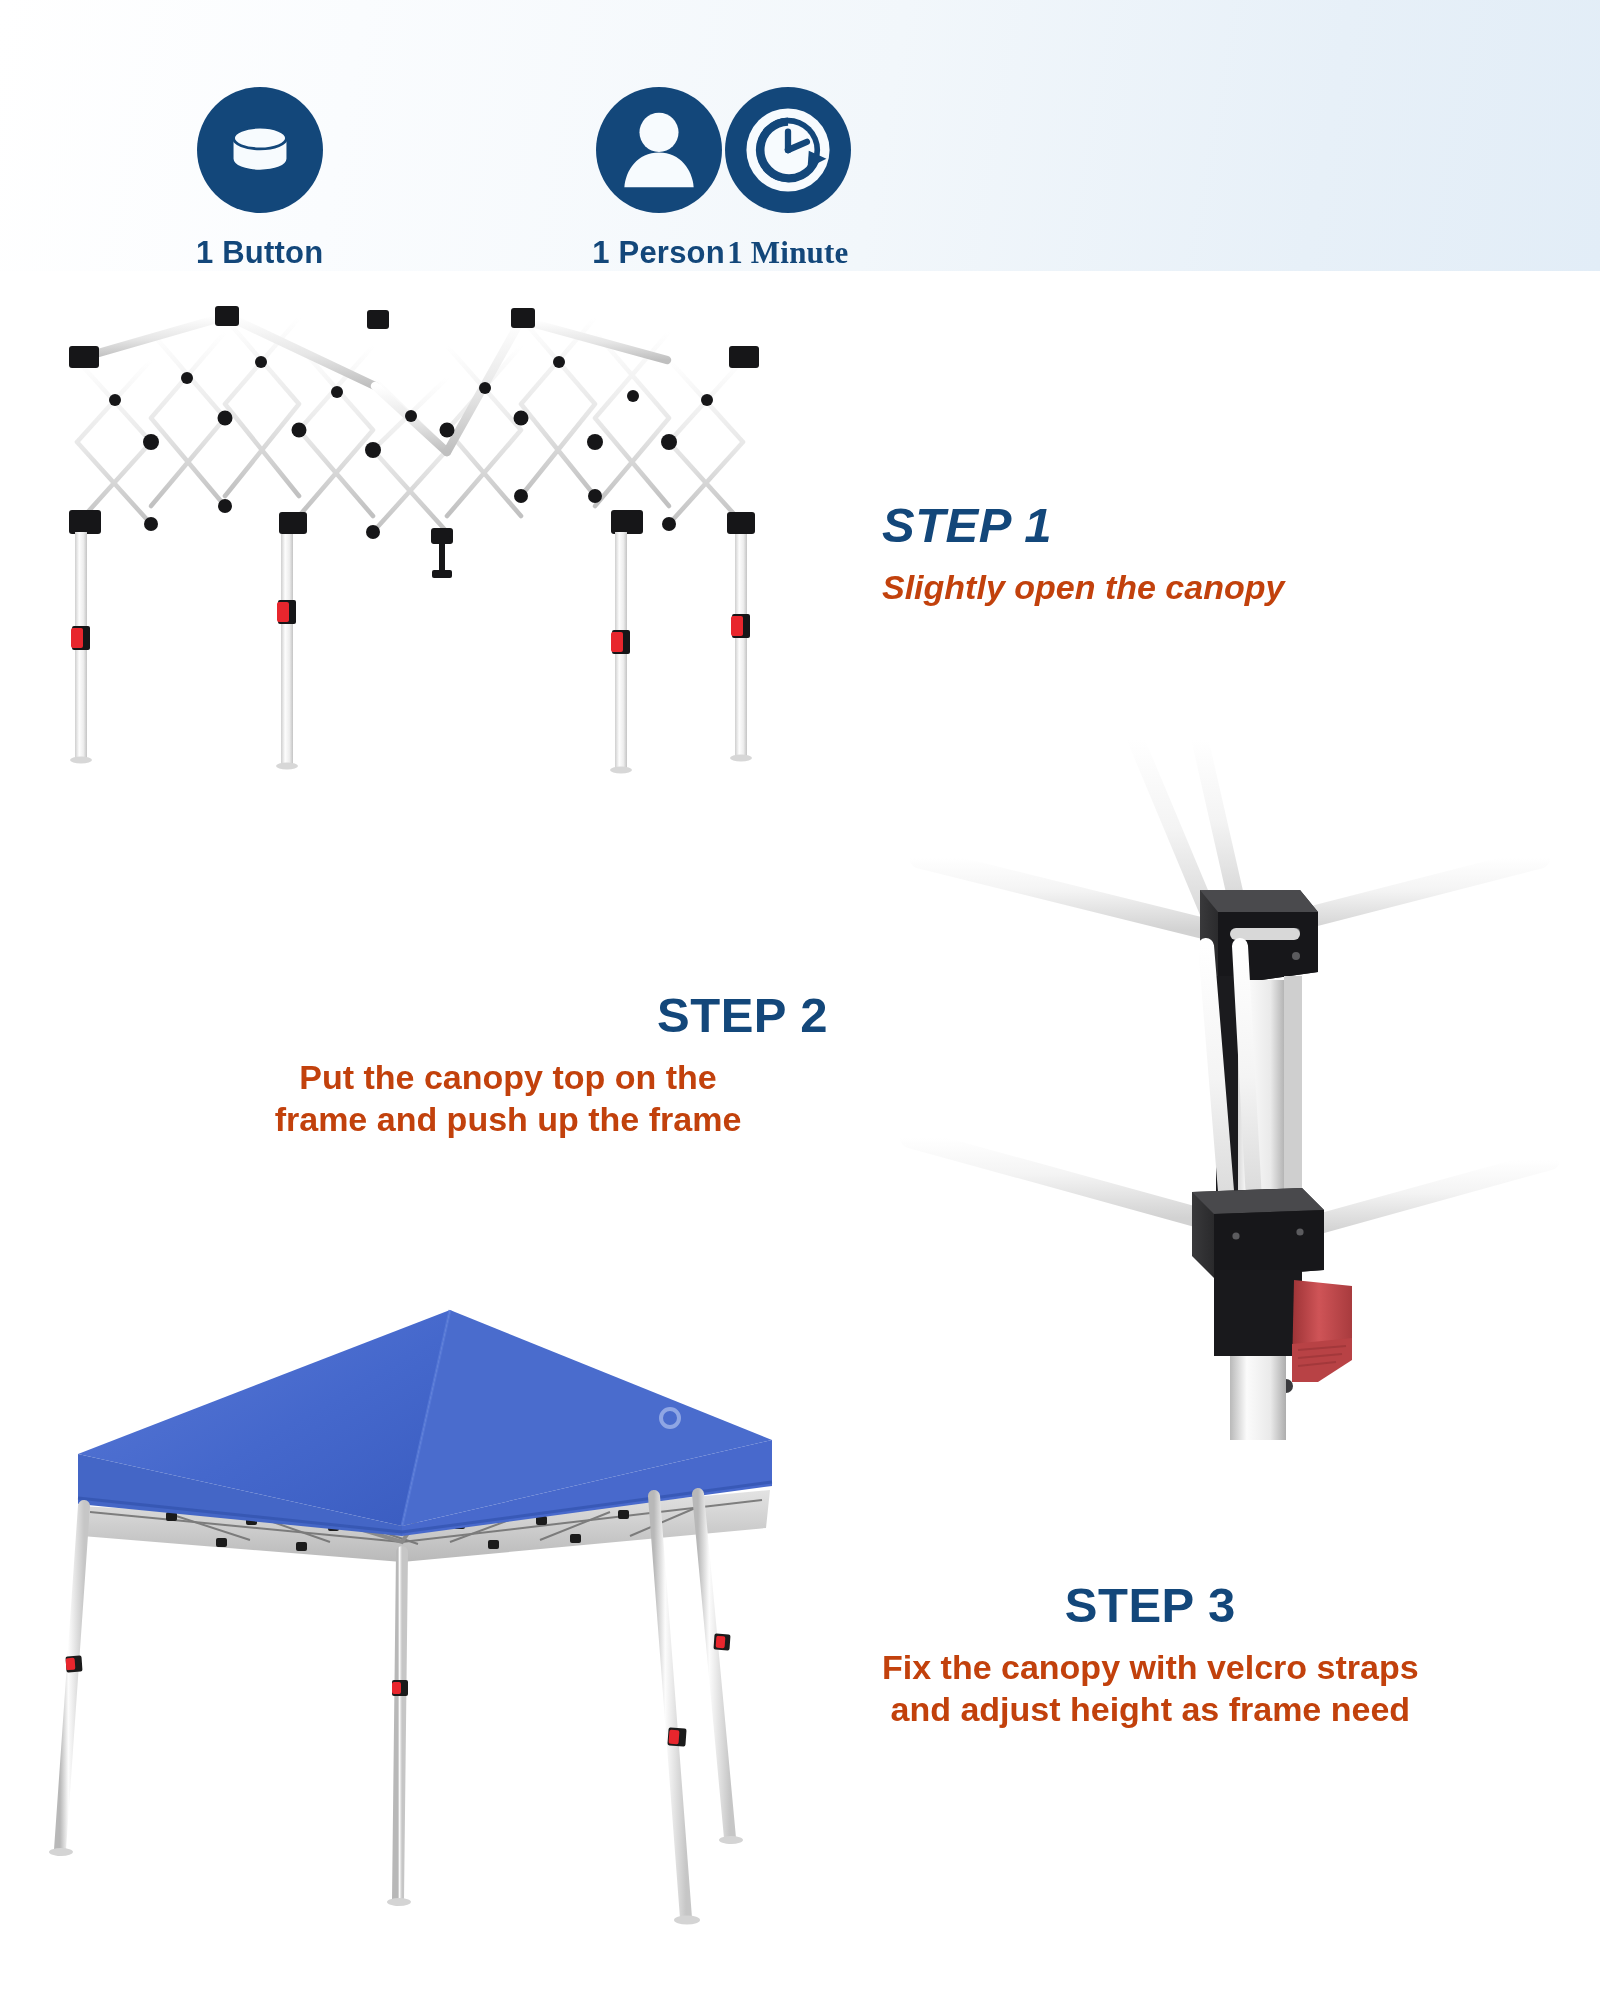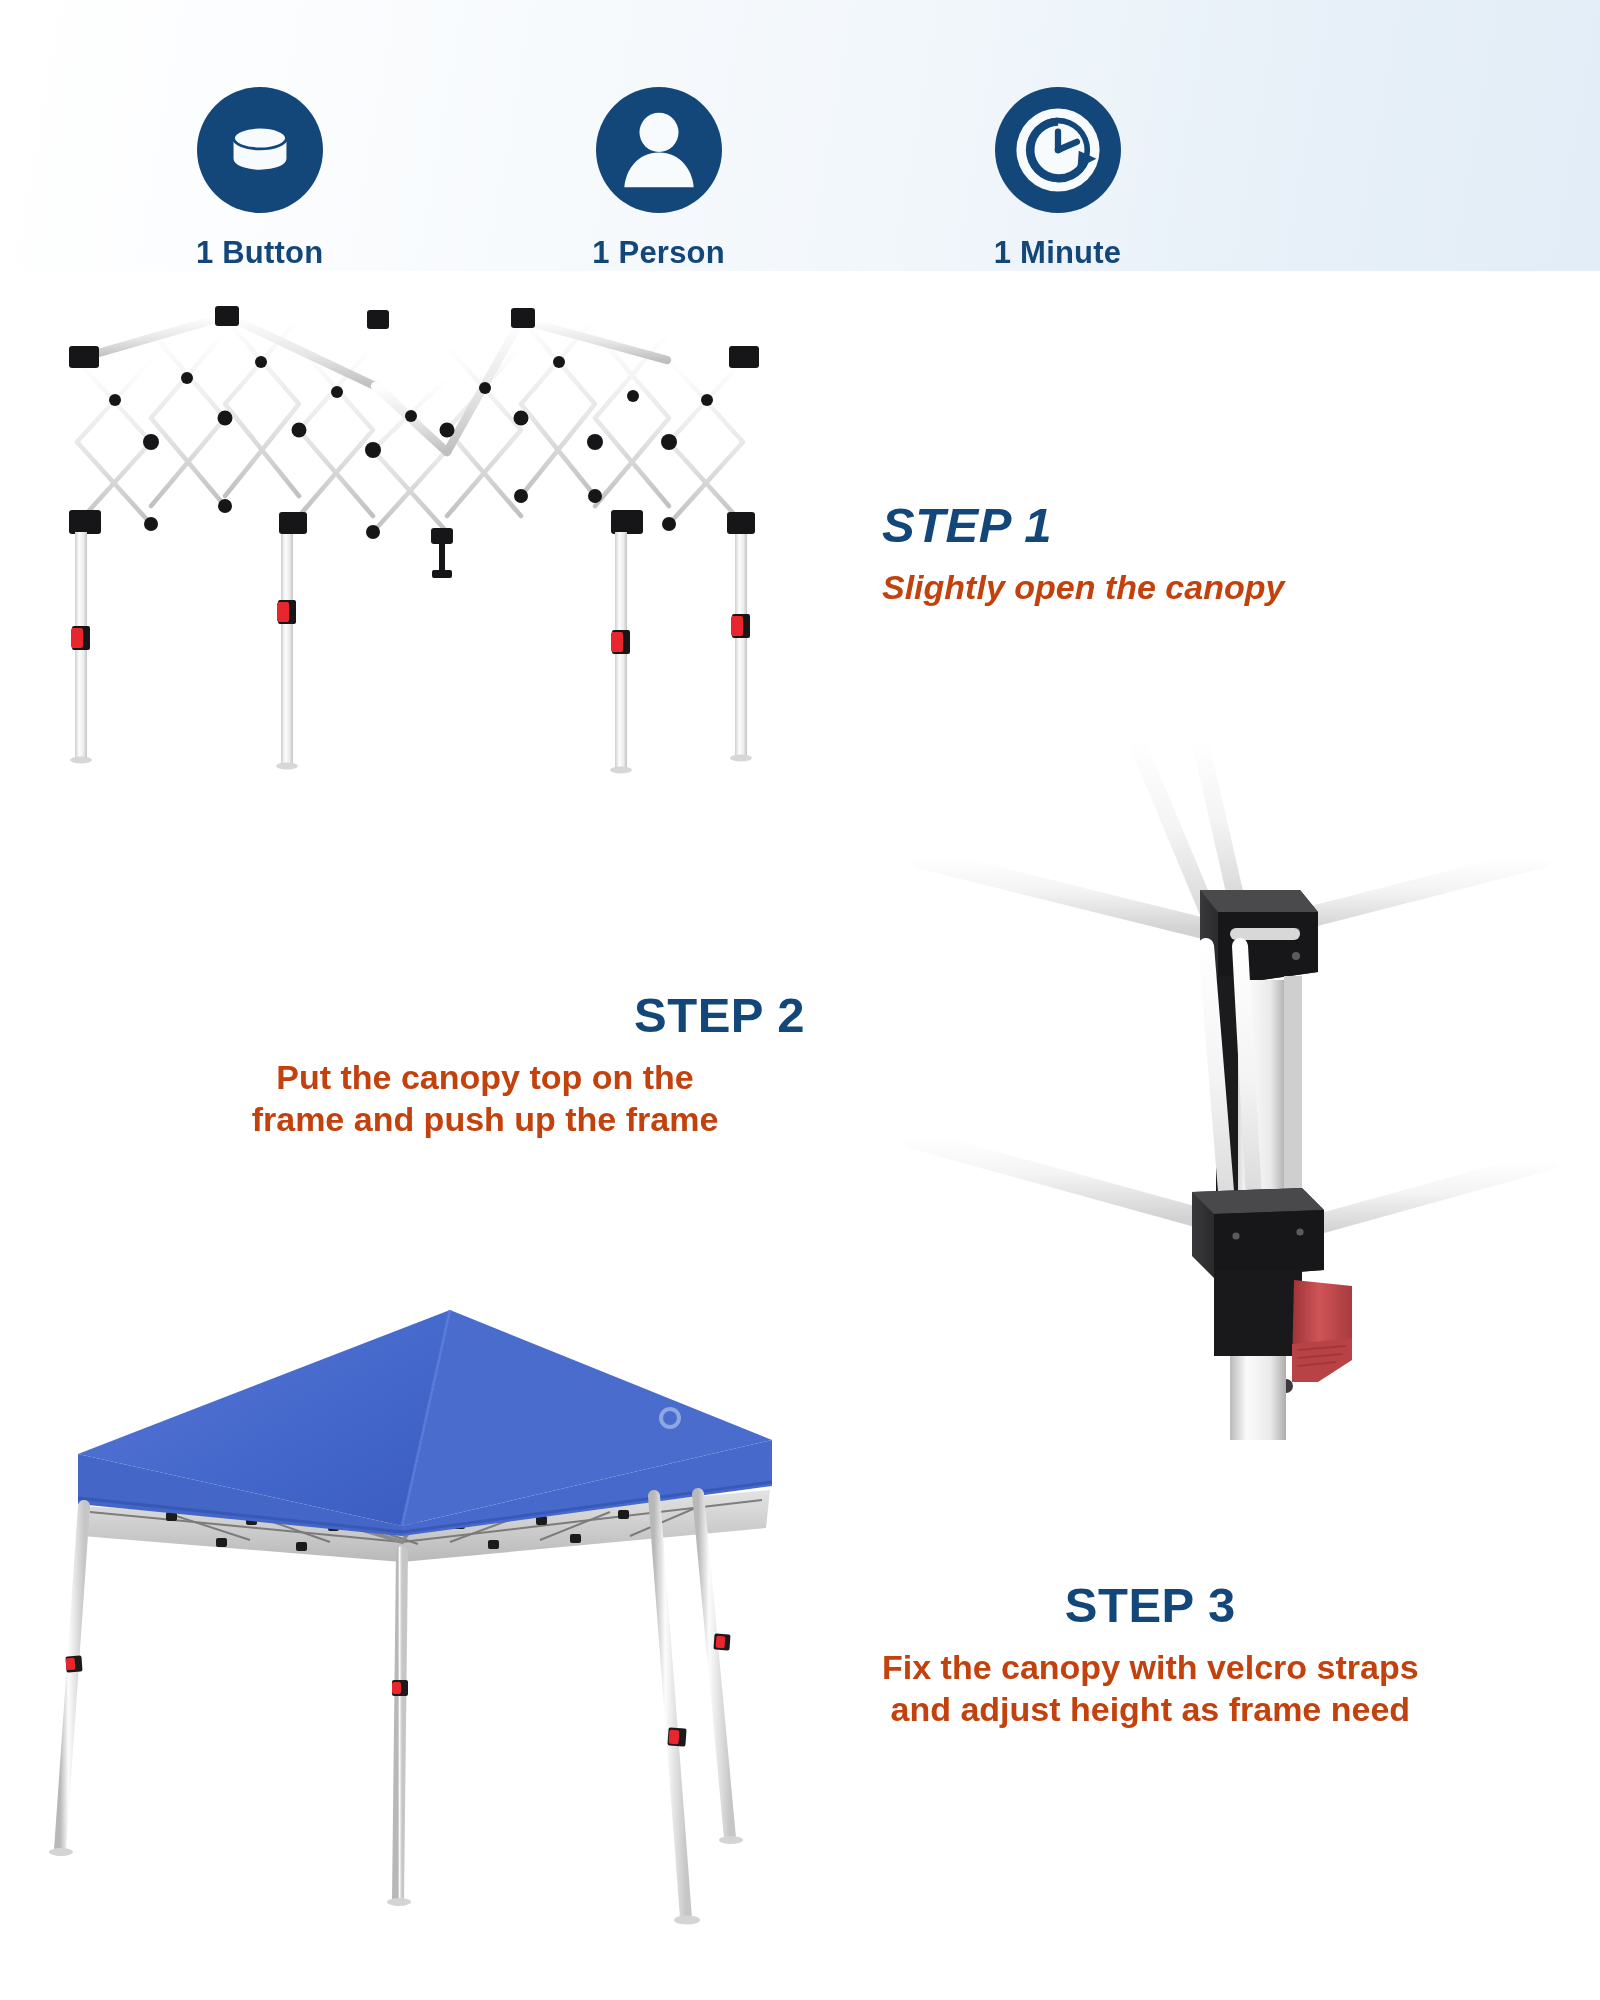--- a/index.html
+++ b/index.html
@@ -17,21 +17,21 @@
   }
   .feature-row{
     position:absolute;left:0;top:0;width:1600px;height:271px;
     display:flex;align-items:flex-end;
   }
   .feature{
     flex:0 0 auto;display:flex;flex-direction:column;align-items:center;
   }
   .feature.f1{margin-left:196px;}
   .feature.f2{margin-left:269px;}
-  .feature.f3{margin-left:269px;}
+  .feature.f3{font-family:Liberation Serif, serif;}
   .feat-icon{
     width:126px;height:126px;border-radius:50%;
     background:#13477a;margin-top:32px;
     display:flex;align-items:center;justify-content:center;
   }
   .feat-label{
     margin-top:22px;font-size:31px;font-weight:bold;letter-spacing:.2px;
     color:#13477a;white-space:nowrap;
   }
 
@@ -39,21 +39,21 @@
   .step-block{position:absolute;}
   .step-title{
     font-size:49px;font-weight:bold;letter-spacing:.5px;
     color:#13477a;line-height:1.05;margin:0;
   }
   .step-desc{
     font-size:34px;font-weight:600;color:#c2410c;
     line-height:1.22;margin:16px 0 0 0;
   }
   #step1-block{left:882px;top:500px;text-align:left;font-style:italic;}
-  #step2-block{left:165px;top:990px;width:640px;text-align:center;}
+  #step2-block{left:188px;top:990px;width:640px;text-align:center;}
   #step2-block .step-title{text-align:right;}
   #step3-block{left:882px;top:1580px;text-align:center;}
 
   
   .stage{position:absolute;}
   #img-frame-partial{left:55px;top:300px;width:730px;height:480px;}
   #img-hub-detail{left:900px;top:740px;width:660px;height:700px;}
   #img-canopy-full{left:50px;top:1290px;width:740px;height:660px;}
   .stage svg{display:block;width:100%;height:100%;overflow:visible;}
 </style>

